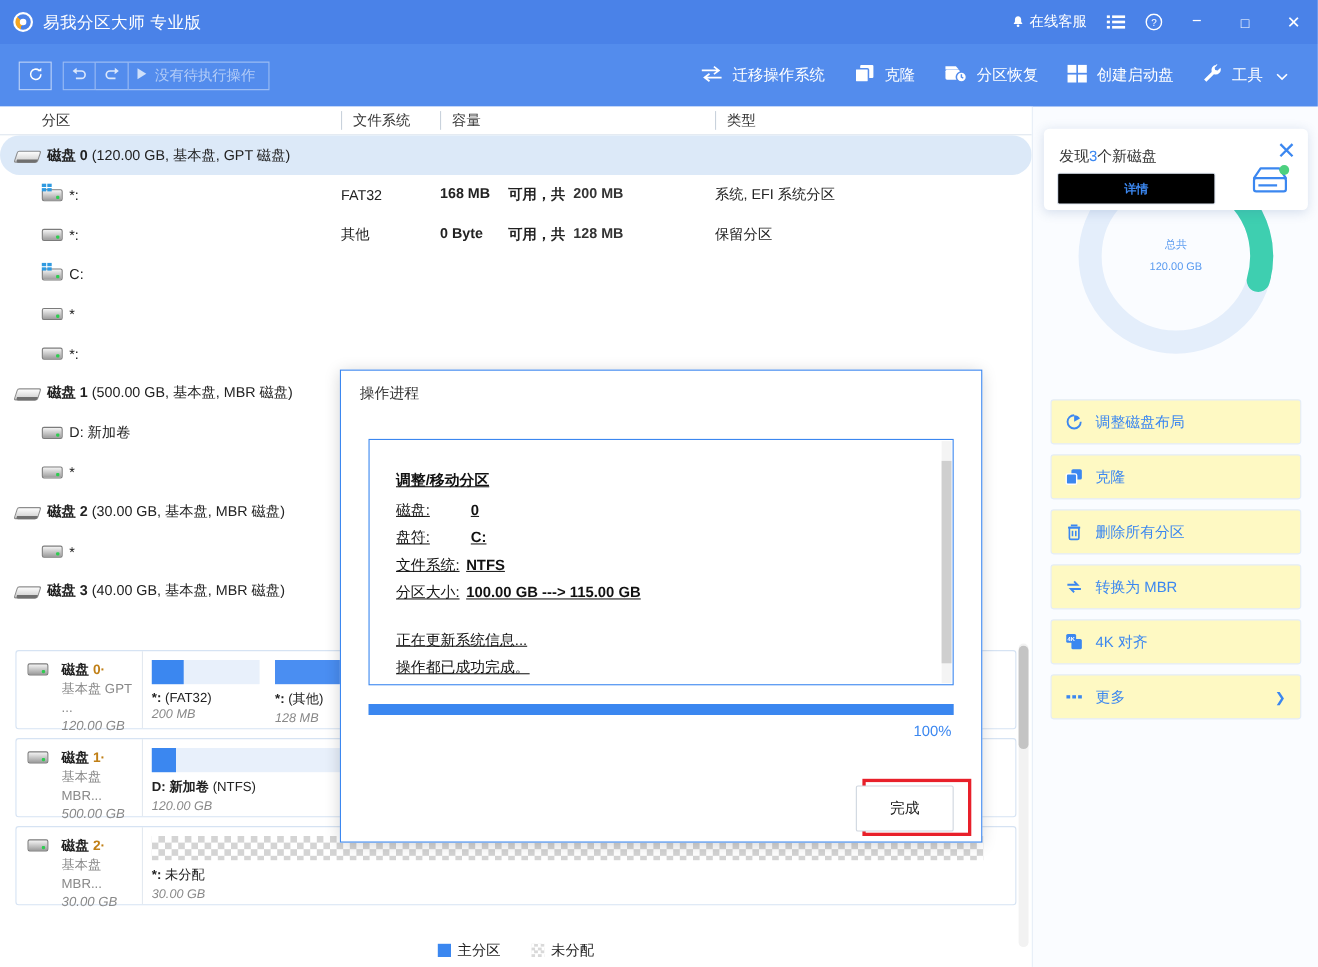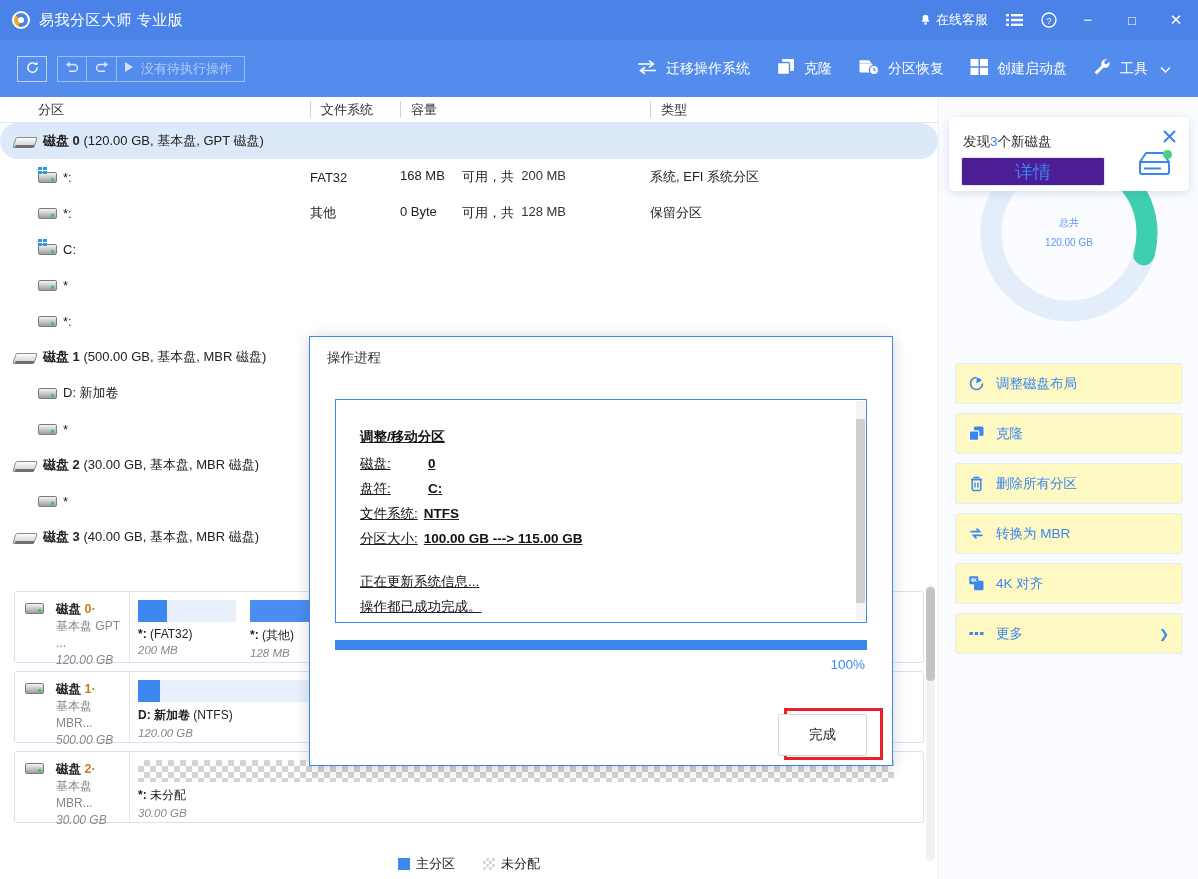--- a/index.html
+++ b/index.html
@@ -75,21 +75,21 @@
   .ch{padding-left:10px;box-sizing:border-box;border-left:1px solid #c9d2dc;height:17px;
       display:flex;align-items:center;}
   .ch.first{border-left:none;padding-left:38px;}
   
   .tree{position:relative;height:460px;overflow:hidden;}
   .trow{display:flex;align-items:center;height:36px;font-size:13px;position:relative;}
   .trow.disk{background:#fff;font-weight:bold;border-radius:18px;}
   .trow.disk.sel{background:#dce9f8;}
   .t-name{display:flex;align-items:center;width:310px;box-sizing:border-box;flex:none;}
   .t-fs{width:90px;flex:none;}
-  .t-cap{width:250px;flex:none;display:flex;}
+  .t-cap{width:250px;flex:none;display:flex;font-weight:bold;}
   .t-cap .free{width:62px;}
   .t-cap .of{width:62px;color:#333;}
   .t-type{flex:1;}
   .disk-ico{
     width:22px;height:13px;flex:none;margin-right:7px;position:relative;
   }
   .disk-ico:before{
     content:"";position:absolute;left:0;top:2px;width:20px;height:9px;
     background:linear-gradient(#fdfdfd,#cdcdcd);border:1px solid #8d8d8d;
     border-radius:2px;transform:skewX(-18deg);
@@ -171,22 +171,22 @@
   }
   .popup{
     position:absolute;left:10px;top:12px;width:240px;height:74px;background:#fff;
     border-radius:5px;box-shadow:0 2px 10px rgba(60,100,160,.18);
   }
   .popup .ttl{position:absolute;left:14px;top:16px;font-size:13.5px;color:#333;}
   .popup .ttl .n{color:#3b87f0;}
   .popup .close{position:absolute;right:12px;top:12px;color:#3b87f0;cursor:pointer;font-size:15px;}
   .popup .detail{
     position:absolute;left:12px;top:40px;width:142px;height:27px;
-    border:1px solid #dfe7f2;border-radius:2px;background:#4c1d95;
-    display:flex;align-items:center;justify-content:center;color:#3b87f0;font-size:18px;cursor:pointer;
+    border:1px solid #dfe7f2;border-radius:2px;background:#000000;
+    display:flex;align-items:center;justify-content:center;color:#3b87f0;font-size:11px;cursor:pointer;font-weight:bold;
   }
   .popup .diskimg{position:absolute;right:14px;top:32px;}
   .ractions{position:absolute;left:16px;top:266px;width:228px;}
   .ract{
     height:39px;border:1px solid #e4ecf7;border-radius:3px;background:#fef9c3;
     display:flex;align-items:center;margin-bottom:9px;cursor:pointer;position:relative;
   }
   .ract .ico{width:40px;display:flex;align-items:center;justify-content:center;color:#3b87f0;}
   .ract .lbl{font-size:13.5px;color:#3b87f0;}
   .ract .chev{position:absolute;right:13px;color:#3b87f0;font-size:12px;}

